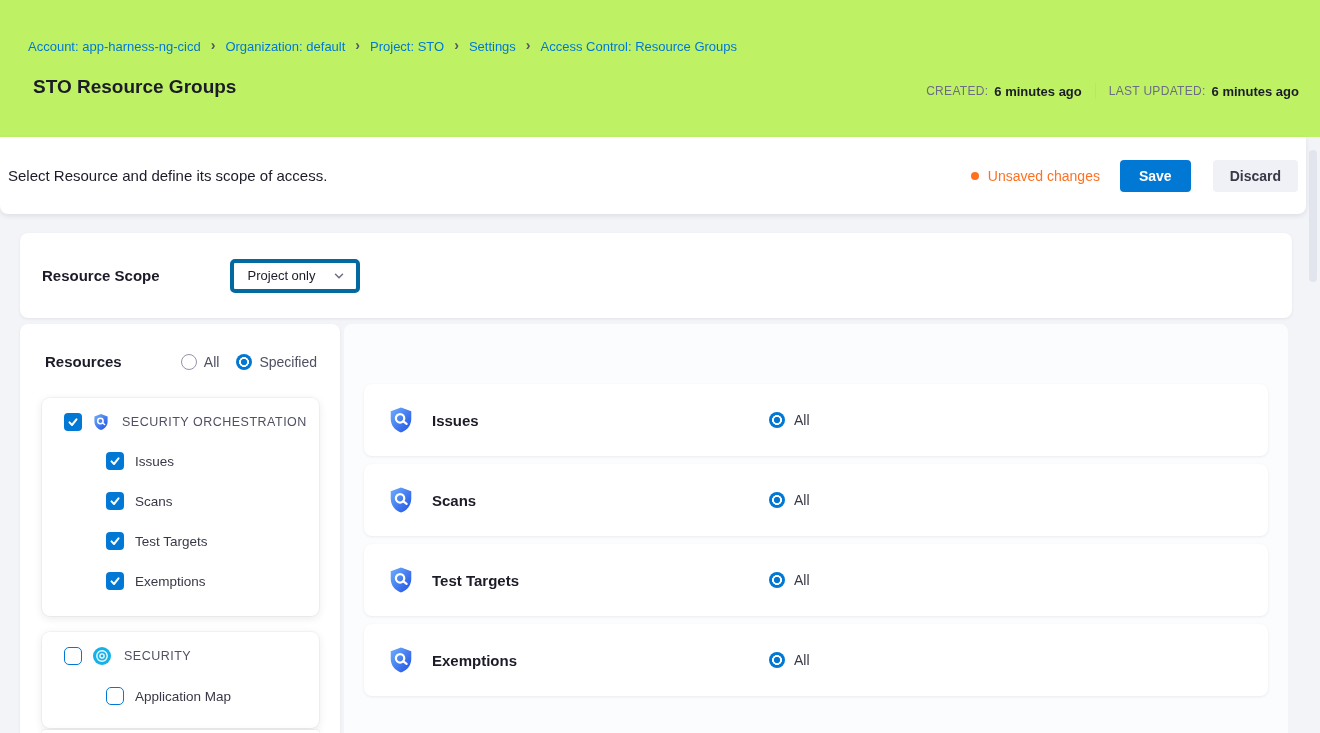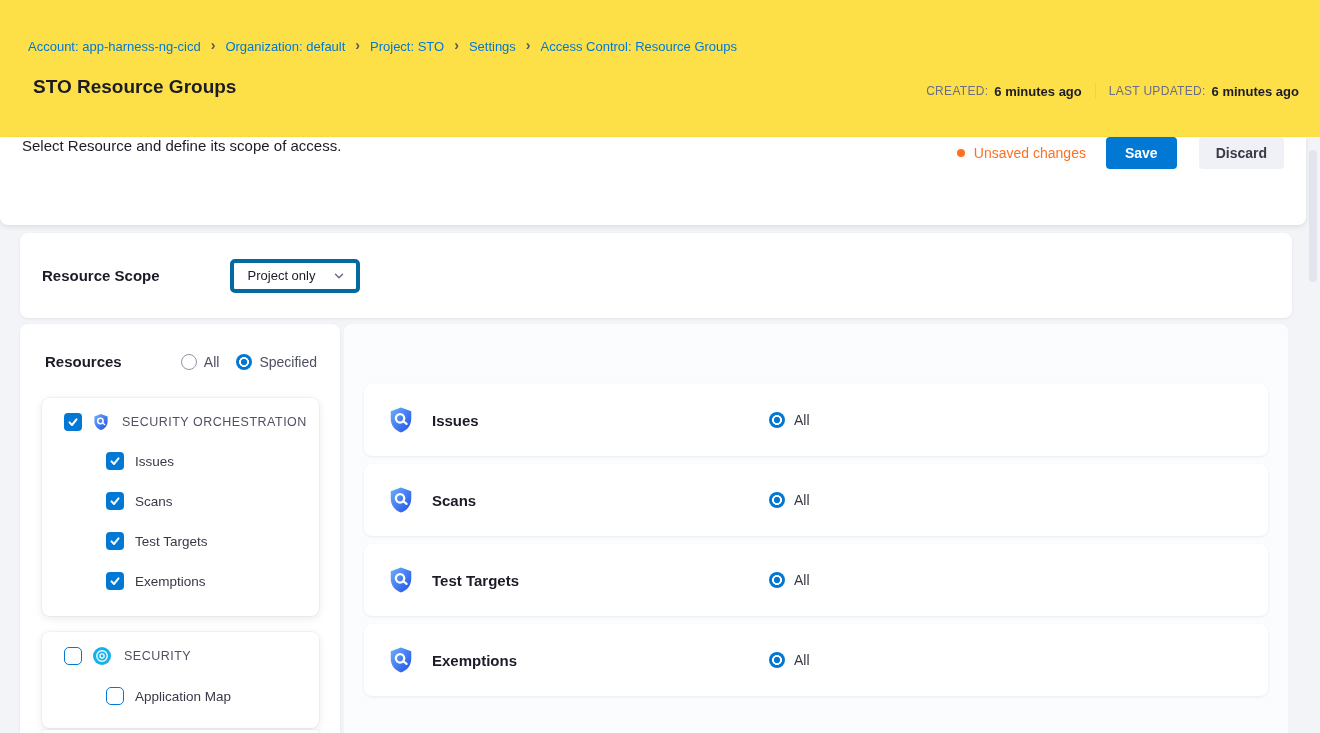--- a/index.html
+++ b/index.html
@@ -1,34 +1,34 @@
 <!DOCTYPE html>
 <html><head>
 <meta charset="utf-8">
 <style>
   * { margin:0; padding:0; box-sizing:border-box; }
   html,body { width:1320px; height:733px; overflow:hidden; }
   body { font-family:"Liberation Sans", sans-serif; background:#f2f4f8; }
   .page { position:relative; width:1320px; height:733px; }
 
   
-  .header { position:absolute; top:0; left:0; width:1320px; height:137px; background:#fde047; }
+  .header { position:absolute; top:0; left:0; width:1320px; height:137px; background:#bef264; }
   .breadcrumb { position:absolute; left:28px; top:38px; display:flex; align-items:center; gap:10px; font-size:13px; }
   .breadcrumb a { color:#0278d5; text-decoration:none; cursor:pointer; white-space:nowrap; }
   .breadcrumb .sep { color:#56575e; font-size:14px; font-weight:600; transform:translateY(-1px); }
   .page-title { position:absolute; left:33px; top:76px; font-size:19px; font-weight:600; color:#1c1c28; }
   .header-meta { position:absolute; right:21px; top:83px; display:flex; align-items:center; gap:6px; }
   .meta-label { font-size:12px; color:#6b6d85; letter-spacing:0.3px; }
   .meta-value { font-size:13px; font-weight:600; color:#1c1c28; }
   .meta-divider { width:1px; height:16px; background:#c6c9d6; margin:0 7px; }
 
   
-  .action-bar { position:absolute; top:137px; left:0; width:1306px; height:88px; background:#ffffff;
+  .action-bar { position:absolute; top:137px; left:0; width:1306px; height:77px; background:#ffffff;
     border-radius:0 0 8px 8px; box-shadow:0 2px 5px rgba(40,41,61,0.10);
-    display:flex; align-items:flex-start; padding:0 22px; z-index:3; }
+    display:flex; align-items:center; padding:0 8px; z-index:3; }
   .action-desc { font-size:15px; color:#1c1c28; }
   .action-right { margin-left:auto; display:flex; align-items:center; }
   .unsaved-dot { width:8px; height:8px; border-radius:50%; background:#ff7020; margin-right:9px; }
   .unsaved-text { color:#ff7020; font-size:14px; margin-right:20px; }
   .btn-save { background:#0278d5; color:#fff; font-weight:700; font-size:14px; border:none; border-radius:4px;
     height:32px; padding:0 19px; margin-right:22px; cursor:pointer; font-family:inherit; }
   .btn-discard { background:#f0f0f7; color:#383946; font-weight:700; font-size:14px; border:none; border-radius:4px;
     height:32px; padding:0 17px; cursor:pointer; font-family:inherit; }
 
   

